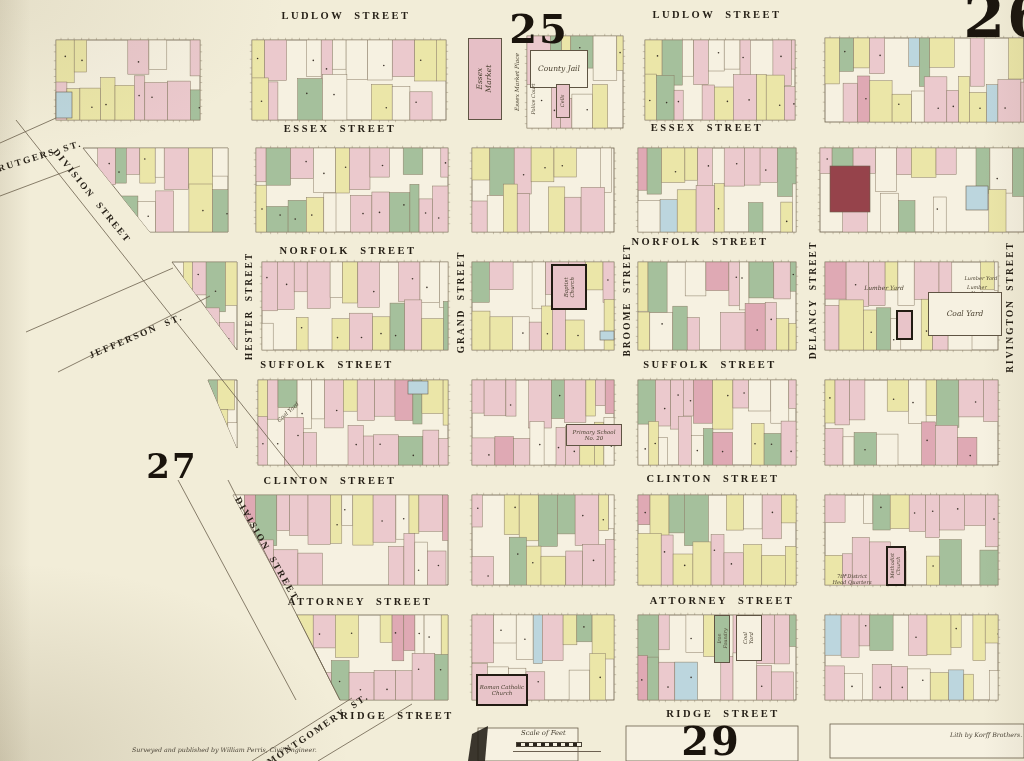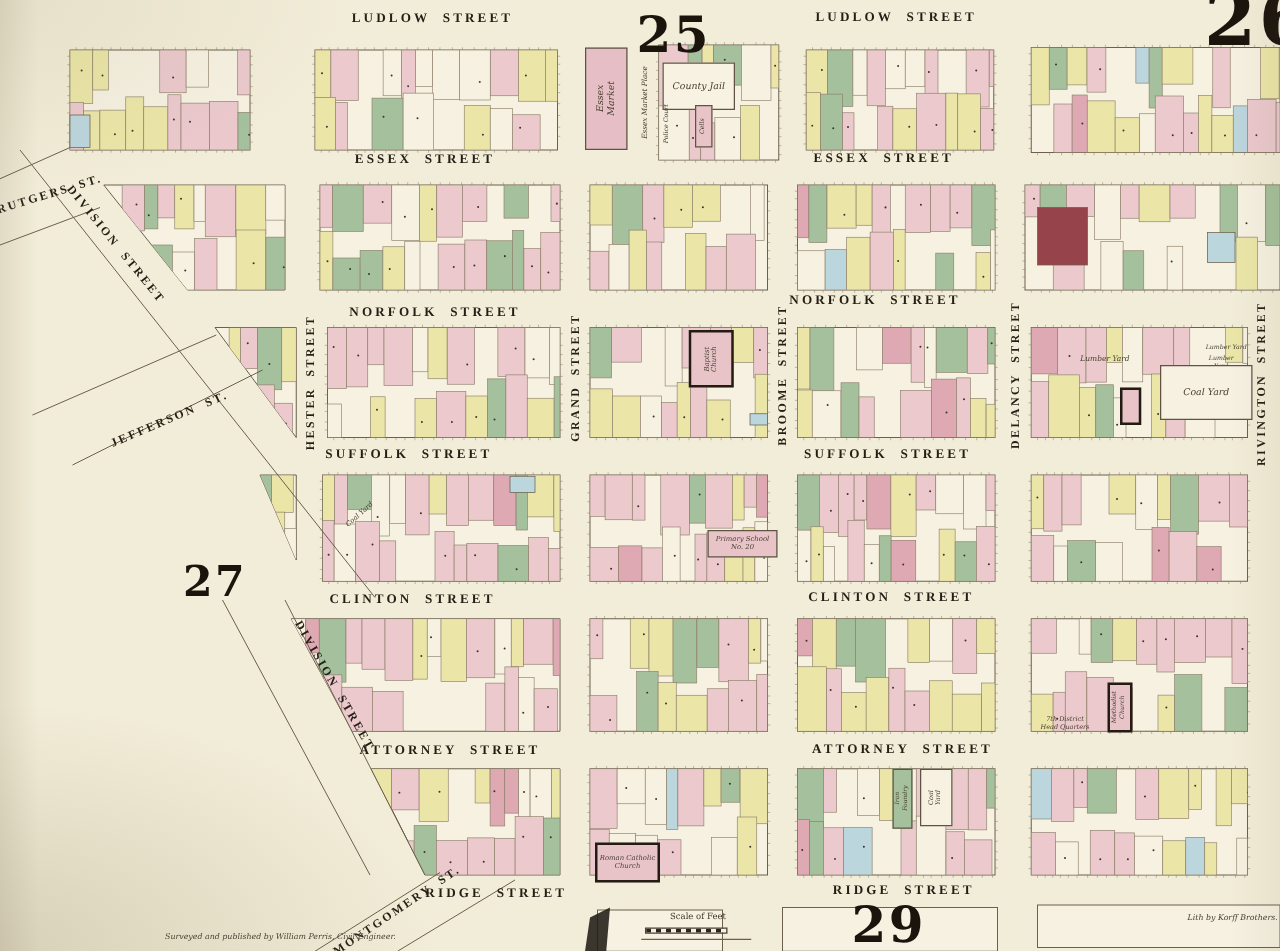--- a/index.html
+++ b/index.html
@@ -18,22 +18,22 @@
   .lm-label{color:#4a4130;font-style:italic;white-space:pre-line;line-height:1.15;
             font-family:"DejaVu Serif",serif;}
   .lm-vert{transform:rotate(-90deg);}
   .landmark-text{position:absolute;color:#4a4130;font-style:italic;white-space:pre-line;
                  text-align:center;transform-origin:center;line-height:1.15;
                  font-family:"DejaVu Serif",serif;}
   .credit{position:absolute;z-index:4;color:#4a4336;font-style:italic;font-size:6.3px;
           font-family:"DejaVu Serif",serif;white-space:nowrap;}
   .credit-surveyor{left:132px;top:746px;}
   .credit-lith{left:950px;top:731px;}
-  .scale-label{position:absolute;z-index:4;left:521px;top:729px;font-size:6.8px;
-               color:#40392c;font-family:"DejaVu Serif",serif;margin-left:15px;}
+  .scale-label{position:absolute;z-index:4;left:521px;top:729px;font-size:6.8px;font-style:italic;
+               color:#40392c;font-family:"DejaVu Serif",serif;}
   .scale-bar{position:absolute;z-index:4;left:516px;top:742px;width:64px;height:3px;
              background:repeating-linear-gradient(90deg,#2a241c 0 4px,#f6f1e1 4px 8px);
              border:0.5px solid #4a4336;}
   .scale-bar::after{content:"";position:absolute;left:-4px;top:8px;width:88px;border-top:1px solid #6b6050;}
   #shading{position:absolute;left:0;top:0;width:100%;height:100%;z-index:3;pointer-events:none;background:
     radial-gradient(55% 42% at 0% 100%, rgba(110,95,60,.20), rgba(110,95,60,0) 62%),
     radial-gradient(40% 30% at 0% 0%, rgba(120,105,70,.10), rgba(120,105,70,0) 70%),
     linear-gradient(90deg, rgba(105,90,60,.12), rgba(105,90,60,0) 3%, rgba(105,90,60,0) 96%, rgba(105,90,60,.07));}
 </style>
 </head>

